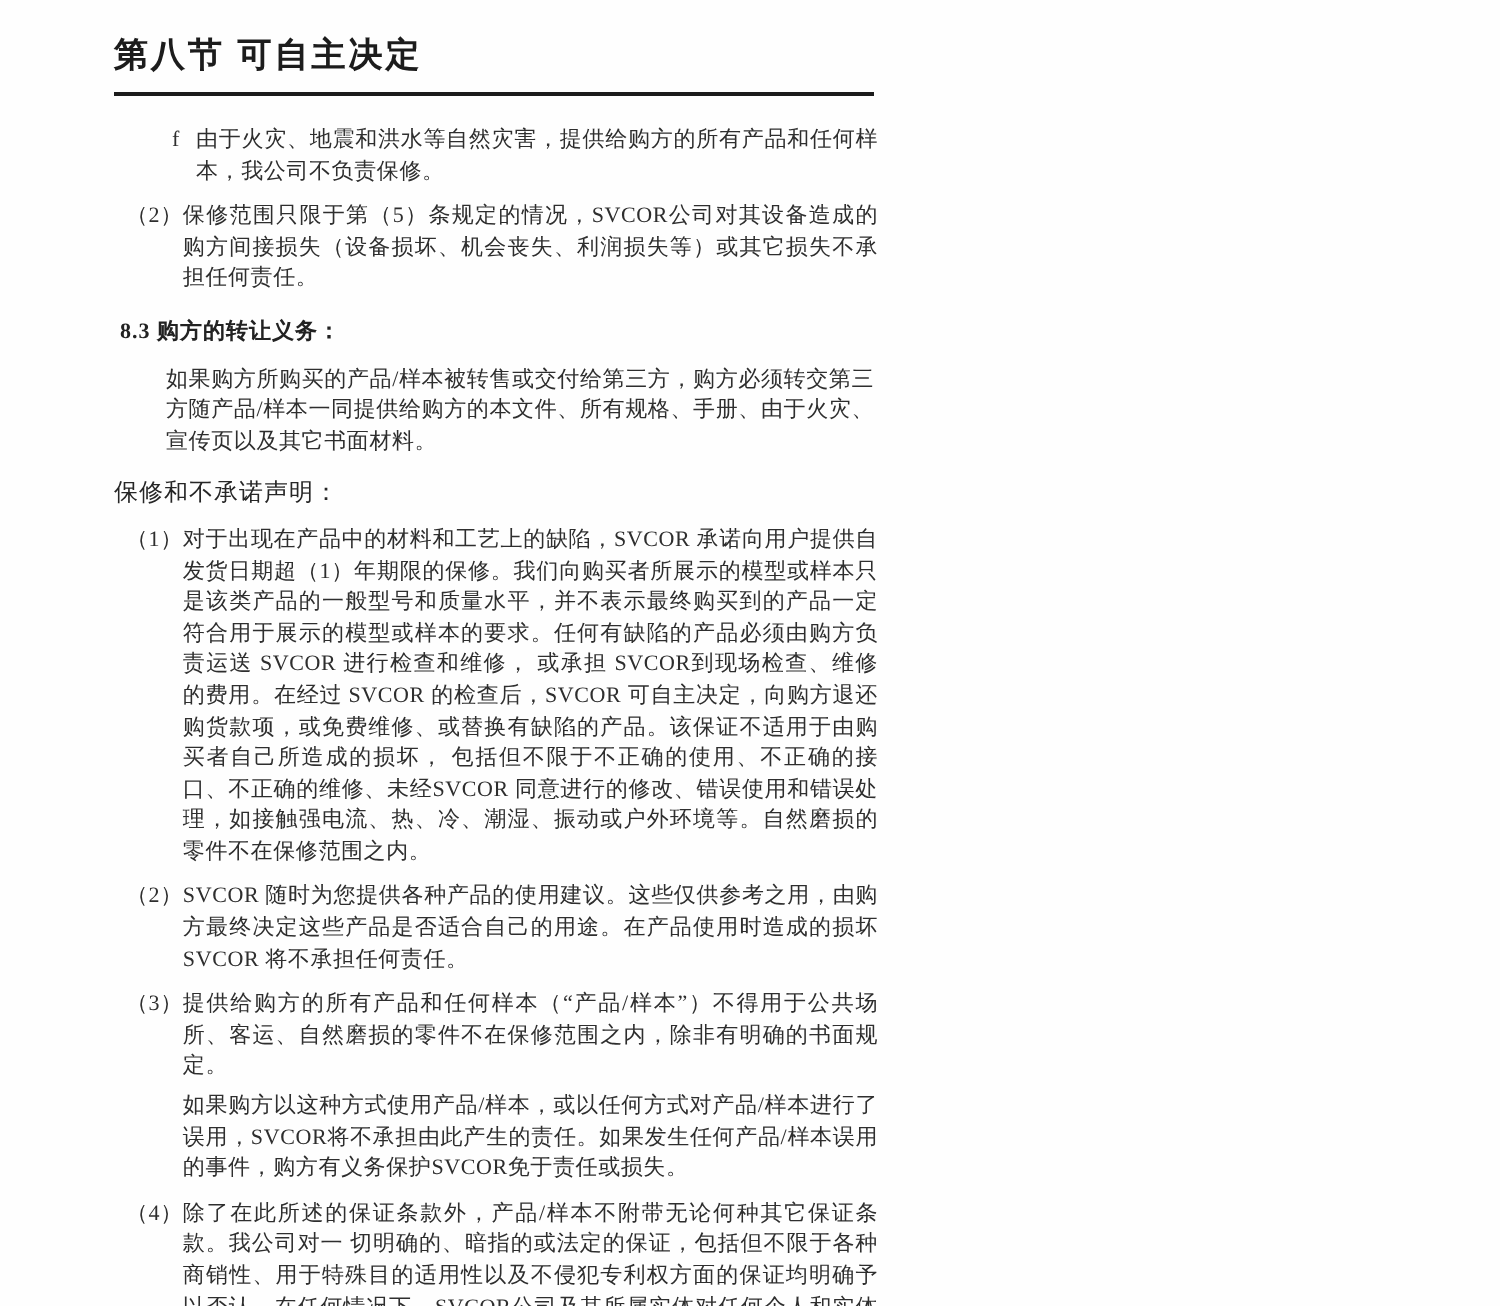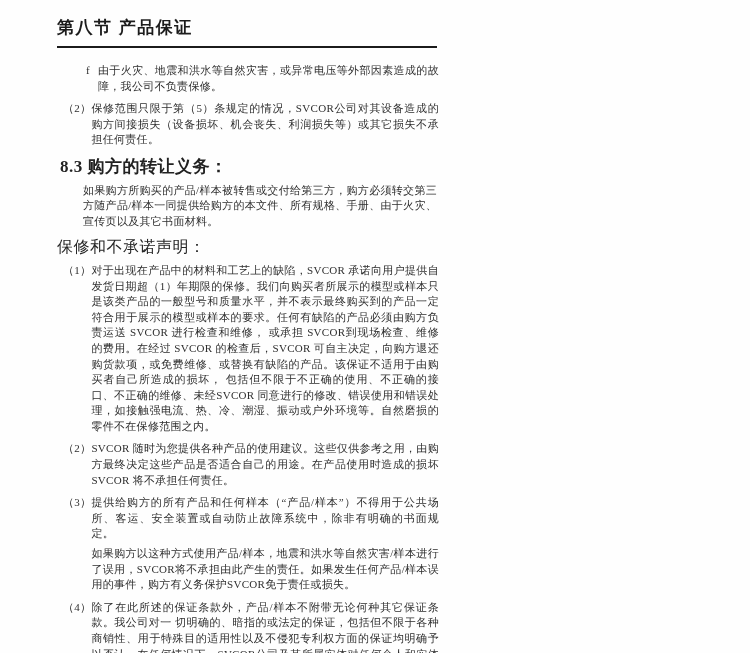--- a/index.html
+++ b/index.html
@@ -28,45 +28,45 @@
     letter-spacing:0.3px;
   }
   .block{margin:0 0 7px 0;}
   .item{display:flex;}
   .item .marker{flex:0 0 22px;margin-left:6px;white-space:nowrap;}
   .item .itext{flex:1;}
   .item .itext p{margin:0 0 4px 0;}
   .item .itext p:last-child{margin-bottom:0;}
   .f-item .marker{flex:0 0 12px;margin-left:29px;font-family:"Liberation Serif",serif;}
   .section-heading{
-    font-size:17px;font-weight:bold;color:#222;
+    font-size:11px;font-weight:bold;color:#222;
     margin:11px 0 8px 3px;letter-spacing:0.5px;
   }
   .section-paragraph{
     margin:0 0 10px 26px;width:354px;
   }
   .subheading{
-    font-size:16px;margin:10px 0 8px 0;letter-spacing:0.5px;color:#262626;
+    font-size:12px;margin:10px 0 8px 0;letter-spacing:0.5px;color:#262626;
   }
 </style>
 </head>
 <body>
 
 <div class="page">
   <div class="doc">
 
-    <h1 class="doc-title">第八节 产品保证</h1>
+    <h1 class="doc-title">第八节 可自主决定</h1>
     <hr class="title-rule">
 
     <div class="body-text">
 
       <div class="block item f-item">
         <span class="marker">f</span>
         <div class="itext">
-          <p>由于火灾、地震和洪水等自然灾害，或异常电压等外部因素造成的故障，我公司不负责保修。</p>
+          <p>由于火灾、地震和洪水等自然灾害，提供给购方的所有产品和任何样本，我公司不负责保修。</p>
         </div>
       </div>
 
       <div class="block item">
         <span class="marker">（2）</span>
         <div class="itext">
           <p>保修范围只限于第（5）条规定的情况，SVCOR公司对其设备造成的购方间接损失（设备损坏、机会丧失、利润损失等）或其它损失不承担任何责任。</p>
         </div>
       </div>
 
@@ -86,22 +86,22 @@
       <div class="block item">
         <span class="marker">（2）</span>
         <div class="itext">
           <p>SVCOR 随时为您提供各种产品的使用建议。这些仅供参考之用，由购方最终决定这些产品是否适合自己的用途。在产品使用时造成的损坏 SVCOR 将不承担任何责任。</p>
         </div>
       </div>
 
       <div class="block item">
         <span class="marker">（3）</span>
         <div class="itext">
-          <p>提供给购方的所有产品和任何样本（“产品/样本”）不得用于公共场所、客运、安全装置或自动防止故障系统中，除非有明确的书面规定。</p>
-          <p>如果购方以这种方式使用产品/样本，地震和洪水等自然灾害/样本进行了误用，SVCOR将不承担由此产生的责任。如果发生任何产品/样本误用的事件，购方有义务保护SVCOR免于责任或损失。</p>
+          <p>提供给购方的所有产品和任何样本（“产品/样本”）不得用于公共场所、客运、自然磨损的零件不在保修范围之内，除非有明确的书面规定。</p>
+          <p>如果购方以这种方式使用产品/样本，或以任何方式对产品/样本进行了误用，SVCOR将不承担由此产生的责任。如果发生任何产品/样本误用的事件，购方有义务保护SVCOR免于责任或损失。</p>
         </div>
       </div>
 
       <div class="block item">
         <span class="marker">（4）</span>
         <div class="itext">
           <p>除了在此所述的保证条款外，产品/样本不附带无论何种其它保证条款。我公司对一 切明确的、暗指的或法定的保证，包括但不限于各种商销性、用于特殊目的适用性以及不侵犯专利权方面的保证均明确予以否认。在任何情况下，SVCOR公司及其所属实体对任何个人和实体的任何直接的、间接的、偶发的、惩罚性的、特殊的或继发性的损失（包括但不限于任何使用上的损失、业务中断损失、信息的丢失、数据的丢失或不准确、利润损失、存款损失；采购替代产品、服务或技术所带来的成本、或任何与该产品使用或无法使用相关的事件而引发的费用）均不承担责任，即使SVCOR公司及其所属实体已被告知第三方有可能向购方提出违约金索赔或任何其它索赔的情况下也不例外。在某些管辖范围内，上述的有些保证免责条款或损失限制可能不适用。</p>
         </div>
       </div>
 

